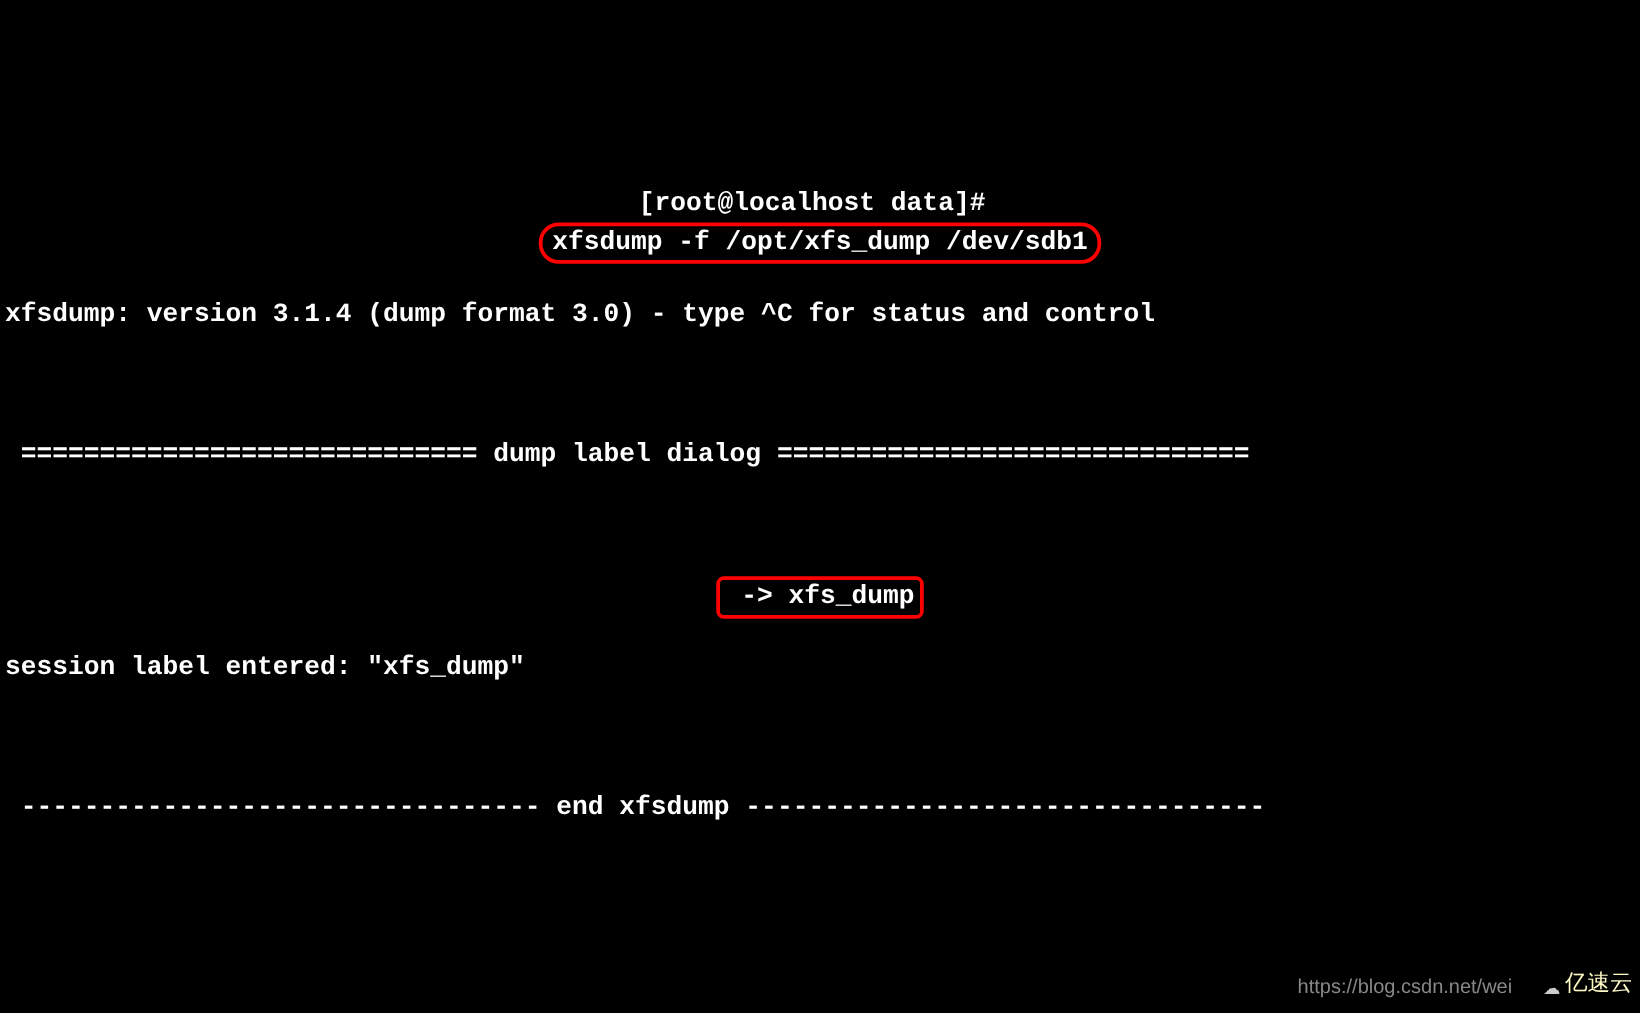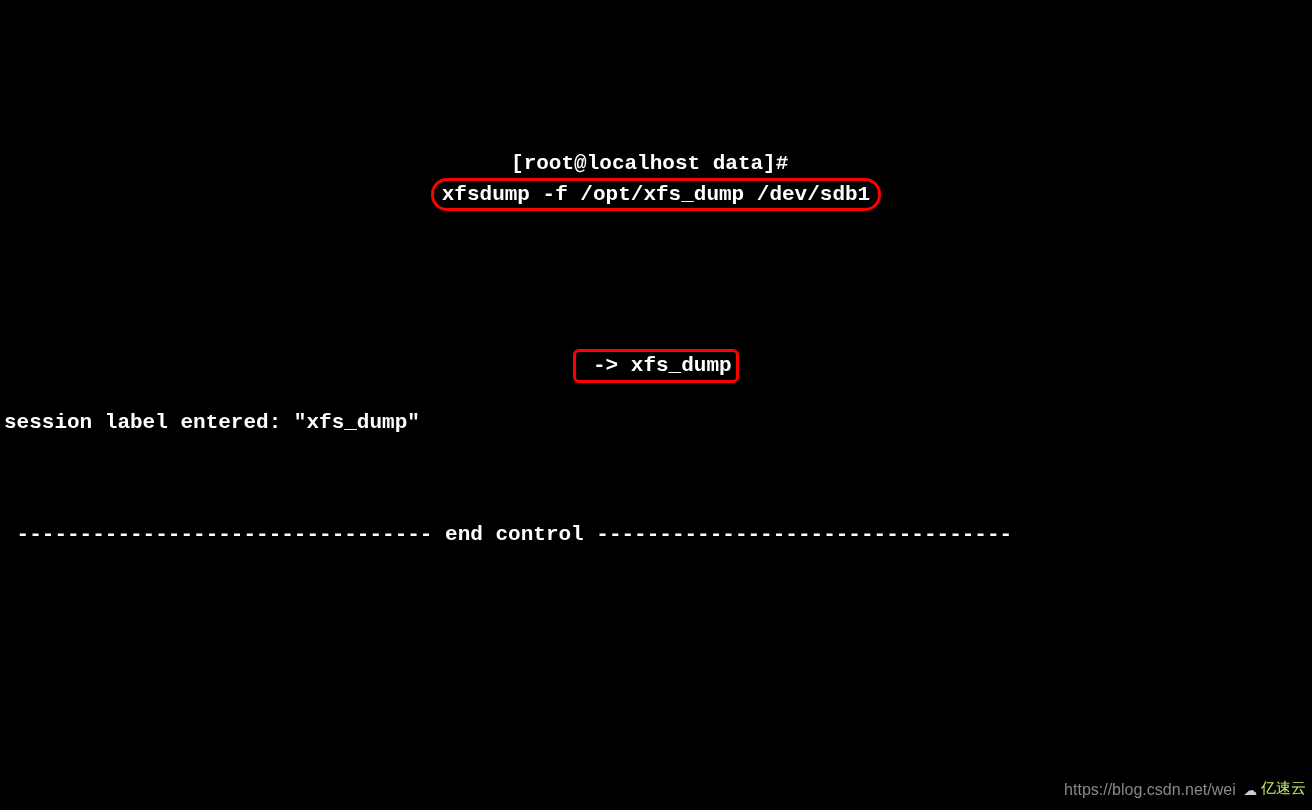--- a/index.html
+++ b/index.html
@@ -41,56 +41,58 @@
       border: 3px solid #ff0000;
       border-radius: 16px;
       padding: 0 8px;
     }
     .watermark {
       position: absolute;
       bottom: 6px;
       right: 6px;
       display: flex;
       align-items: center;
-      gap: 8px;
+      gap: 25px;
       font-weight: normal;
     }
     .watermark-text {
       color: #888888;
       font-size: 16px;
       font-family: Arial, sans-serif;
     }
     .watermark-logo {
       display: flex;
       align-items: center;
       gap: 4px;
     }
     .cloud-icon {
       color: #cccccc;
       font-size: 22px;
     }
     .logo-text {
-      color: #bef264;
-      font-size: 15px;
-      font-family: Liberation Serif, serif;
+      color: #fef9c3;
+      font-size: 18px;
+      font-family: Liberation Mono, monospace;
     }
   </style>
 </head>
 <body>
 
 
 
 <div>
 <span class="line prompt-line"><span>[root@localhost data]# </span><span class="highlight-cmd">xfsdump -f /opt/xfs_dump /dev/sdb1</span></span>
+<span class="line">xfsdump: version 3.1.4 (dump format 3.0) - type ^C for status and control</span>
 <span class="line"></span>
+<span class="line"> ============================= dump label dialog ==============================</span>
 <span class="line"></span>
 <span class="line prompt-line"><span class="highlight-box"><span> -&gt; </span><span>xfs_dump</span></span></span>
 <span class="line">session label entered: "xfs_dump"</span>
 <span class="line"></span>
-<span class="line"> --------------------------------- end control ---------------------------------</span>
+<span class="line"> --------------------------------- end xfsdump ---------------------------------</span>
 <span class="line"></span>
 
 
 
 
 
 
 
 
 

